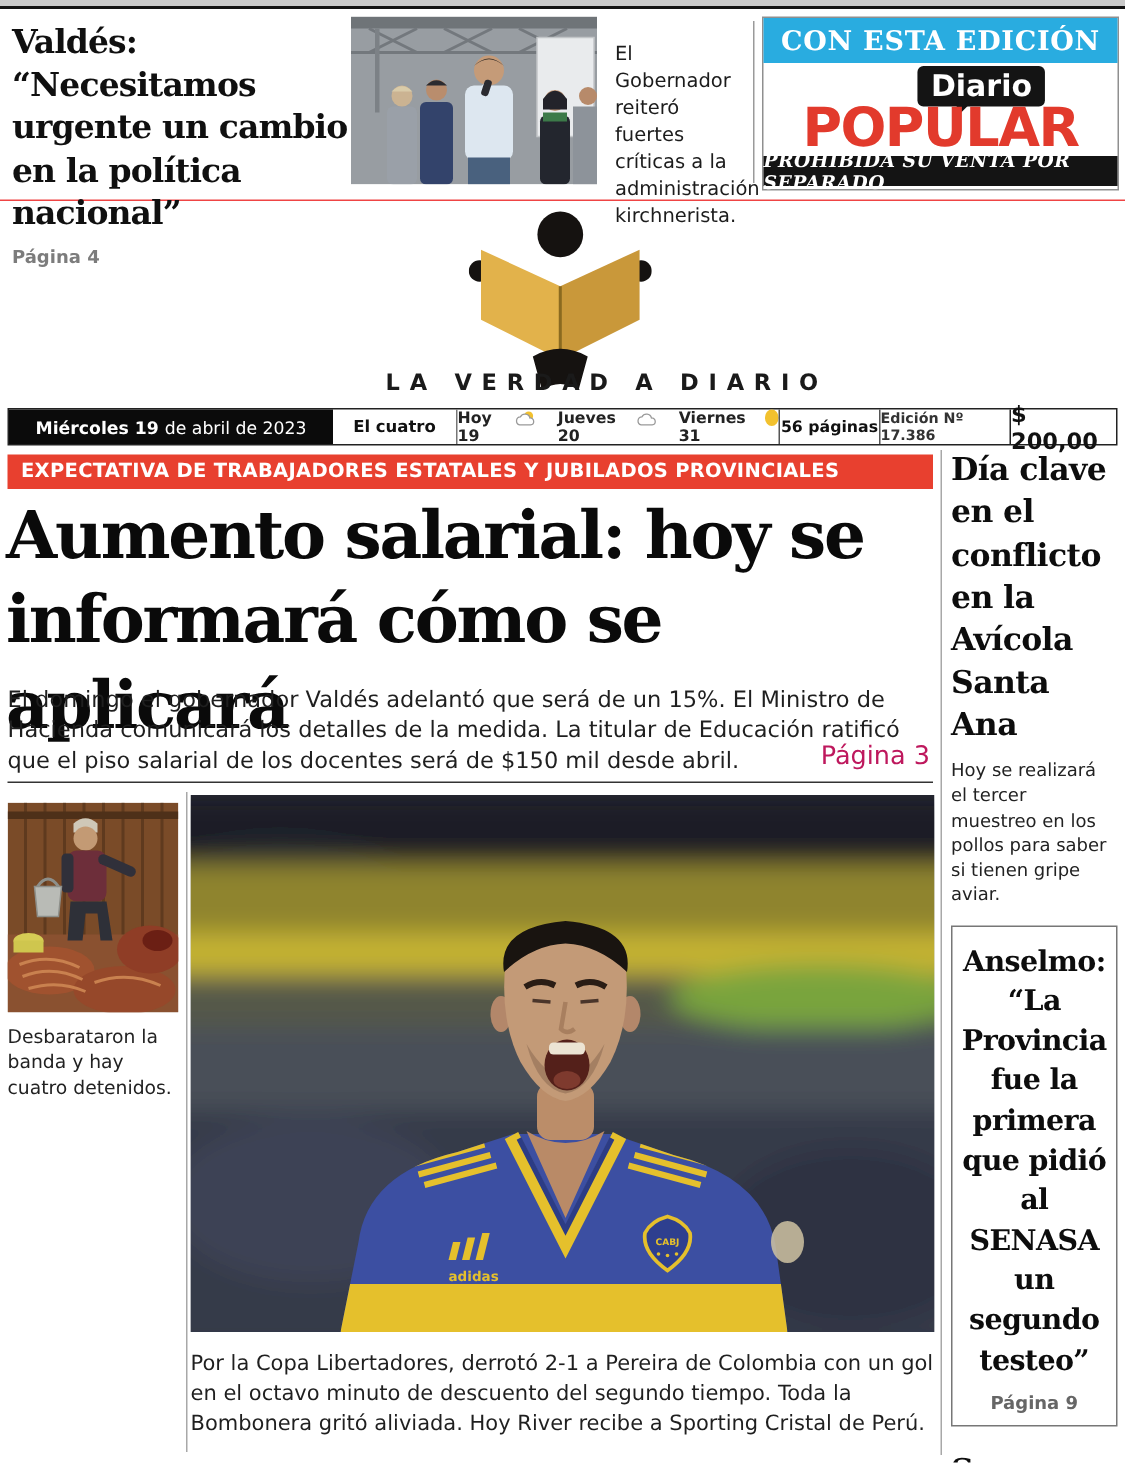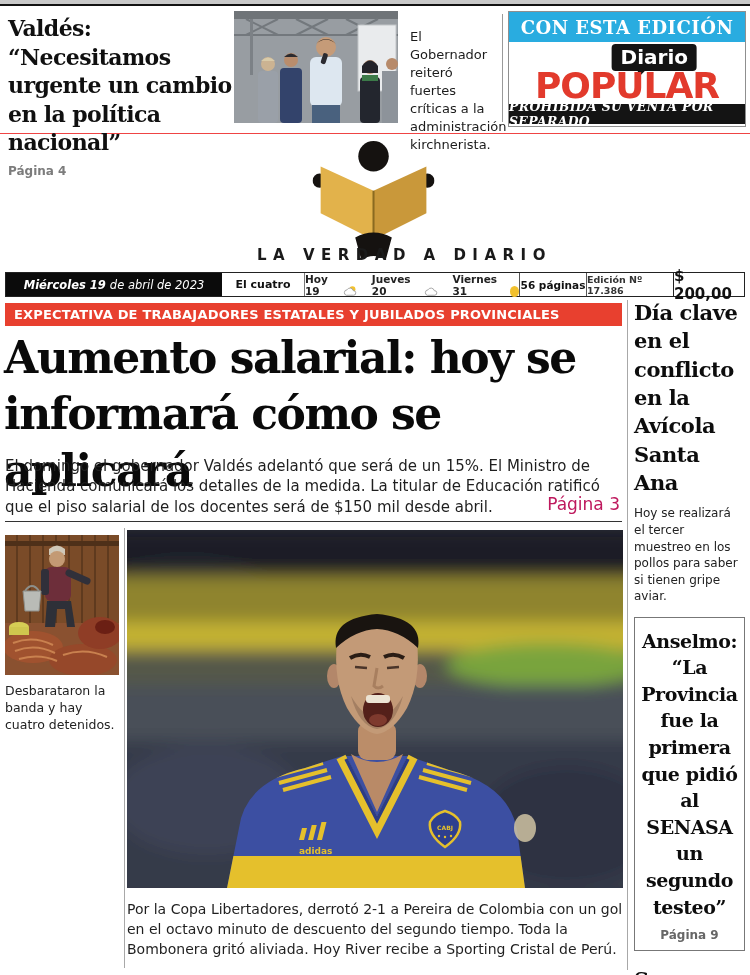--- a/index.html
+++ b/index.html
@@ -28,25 +28,25 @@
   .masthead{top:134px;left:0;width:750px;height:135px;}
   .logo-row{position:absolute;left:50%;top:6px;transform:translateX(-52%);display:flex;align-items:flex-start;}
   .logo-text{font-weight:800;font-size:110px;line-height:0.95;letter-spacing:-6px;}
   .logo-accent{color:#e4372c;}
   .logo-rest{color:#141414;}
   .logo-icon{margin-left:2px;margin-top:0;}
   .tagline{position:absolute;left:50%;bottom:5px;transform:translateX(-40%);font-size:15px;font-weight:bold;letter-spacing:6.5px;color:#1a1a1a;white-space:nowrap;}
   
   .infobar{top:272px;left:5px;width:738px;height:23px;border:1px solid #222;display:flex;align-items:stretch;font-size:11px;background:#fff;}
   .cell{display:flex;align-items:center;justify-content:center;}
-  .cell-date{width:216px;background:#0b0b0b;color:#fff;gap:4px;font-size:11.5px;font-style:italic;}
+  .cell-date{width:216px;background:#0b0b0b;color:#fff;gap:4px;font-size:11.5px;}
   .cell-date .b{font-weight:bold;}
   .cell-tiempo{width:82px;font-weight:bold;border-right:1px solid #777;}
   .cell-weather{flex:1;gap:14px;}
-  .witem{display:flex;align-items:flex-end;gap:3px;font-weight:bold;font-size:10.5px;color:#222;}
+  .witem{display:flex;align-items:flex-start;gap:3px;font-weight:bold;font-size:10.5px;color:#222;}
   .sun-dot{display:inline-block;width:11px;height:11px;border-radius:50%;background:#f2c12e;}
   .cell-pages{width:66px;font-weight:bold;border-left:1px solid #555;font-size:10.5px;}
   .cell-edition{width:86px;font-weight:bold;border-left:1px solid #555;font-size:9.5px;color:#333;}
   .cell-price{width:70px;font-weight:bold;border-left:1px solid #222;font-size:15px;}
   
   .kicker{top:303px;left:5px;width:608px;height:23px;background:#e8402f;color:#fff;font-weight:bold;font-size:13px;line-height:23px;padding-left:9px;letter-spacing:0.2px;}
   .lead-headline{top:330px;left:4px;width:622px;font-family:"DejaVu Serif",serif;font-weight:800;font-size:44px;line-height:1.28;letter-spacing:-1.5px;color:#0a0a0a;}
   .lead-deck{top:456px;left:5px;width:617px;height:60px;font-size:15px;line-height:1.36;color:#1f1f1f;}
   .lead-pageref{position:absolute;right:2px;bottom:0;font-size:17px;font-weight:normal;color:#be185d;}
   .rule1{top:521px;left:5px;width:617px;height:1px;background:#333;}

